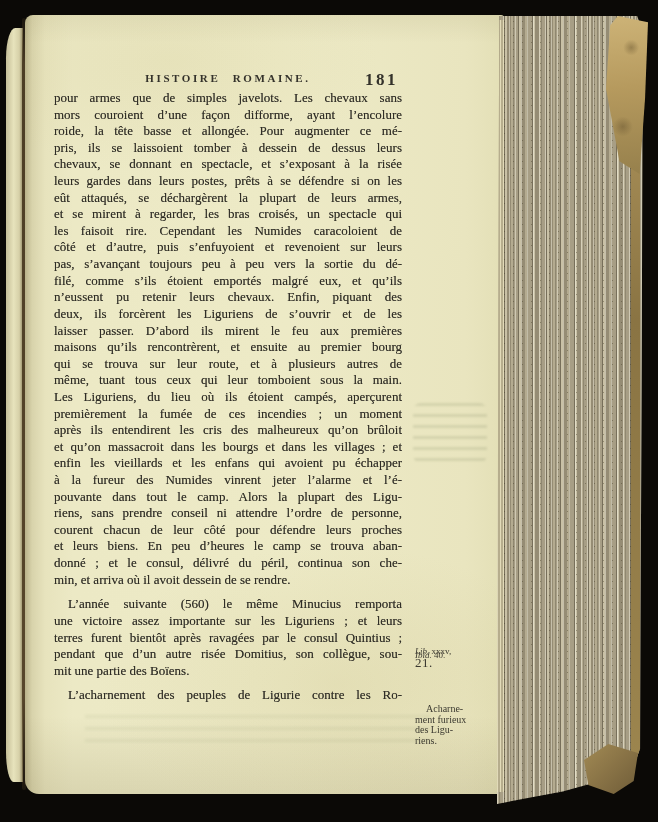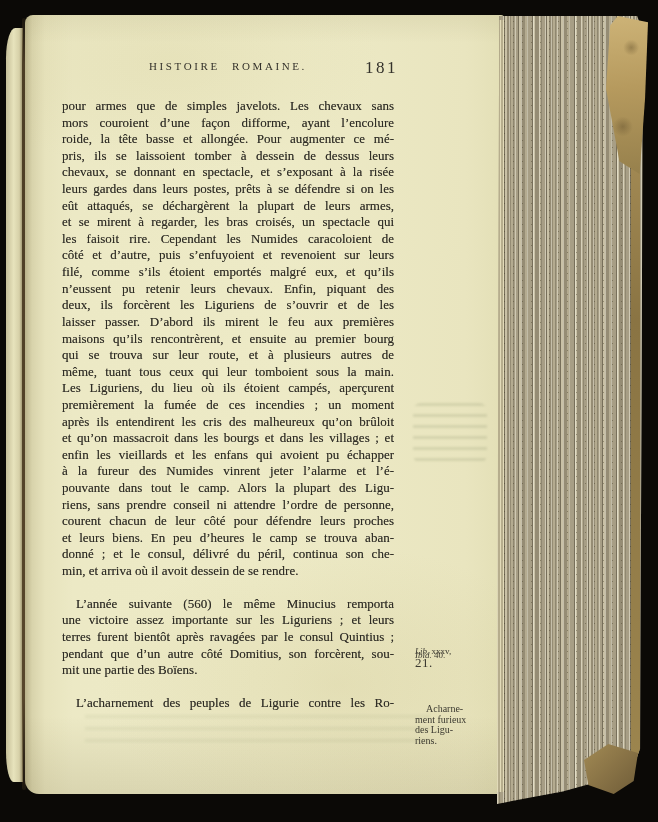--- a/index.html
+++ b/index.html
@@ -24,30 +24,30 @@
   .page{
     position:absolute;left:25px;top:15px;width:479px;height:779px;
     border-radius:8px 3px 6px 14px;
     background:
       radial-gradient(ellipse 340px 200px at 65% 86%,rgba(196,186,128,.22),rgba(0,0,0,0) 70%),
       radial-gradient(ellipse 300px 160px at 30% 6%,rgba(205,196,140,.20),rgba(0,0,0,0) 70%),
       linear-gradient(180deg,rgba(130,118,74,.10) 0,rgba(0,0,0,0) 28px,rgba(0,0,0,0) 90%,rgba(120,108,66,.16) 100%),
       linear-gradient(90deg,#b9b28a 0px,#d8d3ab 7px,#e7e3bd 20px,#ece9c5 48px,#edeac6 55%,#e9e5bf 92%,#e3dfb6 100%);
     color:#2f2d26;
   }
-  .running-head{position:absolute;top:45px;left:21px;width:364px;height:16px;}
+  .running-head{position:absolute;top:57px;left:21px;width:364px;height:16px;font-weight:bold;}
   .head-title{
     text-align:center;font-size:11px;letter-spacing:2.6px;word-spacing:7px;
     color:#34322b;
   }
   .head-folio{
     position:absolute;right:12px;top:-2px;font-size:17px;letter-spacing:2.5px;color:#34322b;
   }
   .body-text{position:absolute;top:67px;left:21px;width:364px;font-size:13px;}
-  .para{margin:16px;}
+  .para{margin:8px;}
   .para .tline{
     height:16.62px;line-height:16.62px;text-align:justify;overflow:hidden;
     text-shadow:0 0 .35px rgba(47,45,38,.55);
   }
   .para .tline::after{content:"";display:inline-block;width:100%;height:0;vertical-align:top;}
   .para .tline.tline-end{text-align:left;}
   .para .tline.tline-end::after{content:none;}
   .para.indent .tline:first-child{text-indent:14px;}
   
   .note{position:absolute;left:390px;width:88px;color:#3b3930;}
@@ -123,20 +123,21 @@
           <div class="tline">pour armes que de simples javelots. Les chevaux sans</div>
           <div class="tline">mors couroient d’une façon difforme, ayant l’encolure</div>
           <div class="tline">roide, la tête basse et allongée. Pour augmenter ce mé-</div>
           <div class="tline">pris, ils se laissoient tomber à dessein de dessus leurs</div>
           <div class="tline">chevaux, se donnant en spectacle, et s’exposant à la risée</div>
           <div class="tline">leurs gardes dans leurs postes, prêts à se défendre si on les</div>
           <div class="tline">eût attaqués, se déchargèrent la plupart de leurs armes,</div>
           <div class="tline">et se mirent à regarder, les bras croisés, un spectacle qui</div>
           <div class="tline">les faisoit rire. Cependant les Numides caracoloient de</div>
           <div class="tline">côté et d’autre, puis s’enfuyoient et revenoient sur leurs</div>
+          <div class="tline">pas, s’avançant toujours peu à peu vers la sortie du dé-</div>
           <div class="tline">filé, comme s’ils étoient emportés malgré eux, et qu’ils</div>
           <div class="tline">n’eussent pu retenir leurs chevaux. Enfin, piquant des</div>
           <div class="tline">deux, ils forcèrent les Liguriens de s’ouvrir et de les</div>
           <div class="tline">laisser passer. D’abord ils mirent le feu aux premières</div>
           <div class="tline">maisons qu’ils rencontrèrent, et ensuite au premier bourg</div>
           <div class="tline">qui se trouva sur leur route, et à plusieurs autres de</div>
           <div class="tline">même, tuant tous ceux qui leur tomboient sous la main.</div>
           <div class="tline">Les Liguriens, du lieu où ils étoient campés, aperçurent</div>
           <div class="tline">premièrement la fumée de ces incendies ; un moment</div>
           <div class="tline">après ils entendirent les cris des malheureux qu’on brûloit</div>
@@ -147,21 +148,21 @@
           <div class="tline">riens, sans prendre conseil ni attendre l’ordre de personne,</div>
           <div class="tline">courent chacun de leur côté pour défendre leurs proches</div>
           <div class="tline">et leurs biens. En peu d’heures le camp se trouva aban-</div>
           <div class="tline">donné ; et le consul, délivré du péril, continua son che-</div>
           <div class="tline tline-end">min, et arriva où il avoit dessein de se rendre.</div>
         </div>
       <div class="para indent">
           <div class="tline">L’année suivante (560) le même Minucius remporta</div>
           <div class="tline">une victoire assez importante sur les Liguriens ; et leurs</div>
           <div class="tline">terres furent bientôt après ravagées par le consul Quintius ;</div>
-          <div class="tline">pendant que d’un autre côté Domitius, son forcèrent, sou-</div>
+          <div class="tline">pendant que d’un autre risée Domitius, son collègue, sou-</div>
           <div class="tline tline-end">mit une partie des Boïens.</div>
         </div>
       <div class="para indent">
           <div class="tline">L’acharnement des peuples de Ligurie contre les Ro-</div>
         </div>
     </div>
 
     <div class="note cite note-1">
       <div><span class="cite-em">Lib.</span><span> xxxv,</span></div>
       <div class="cite-sup">21.</div>

